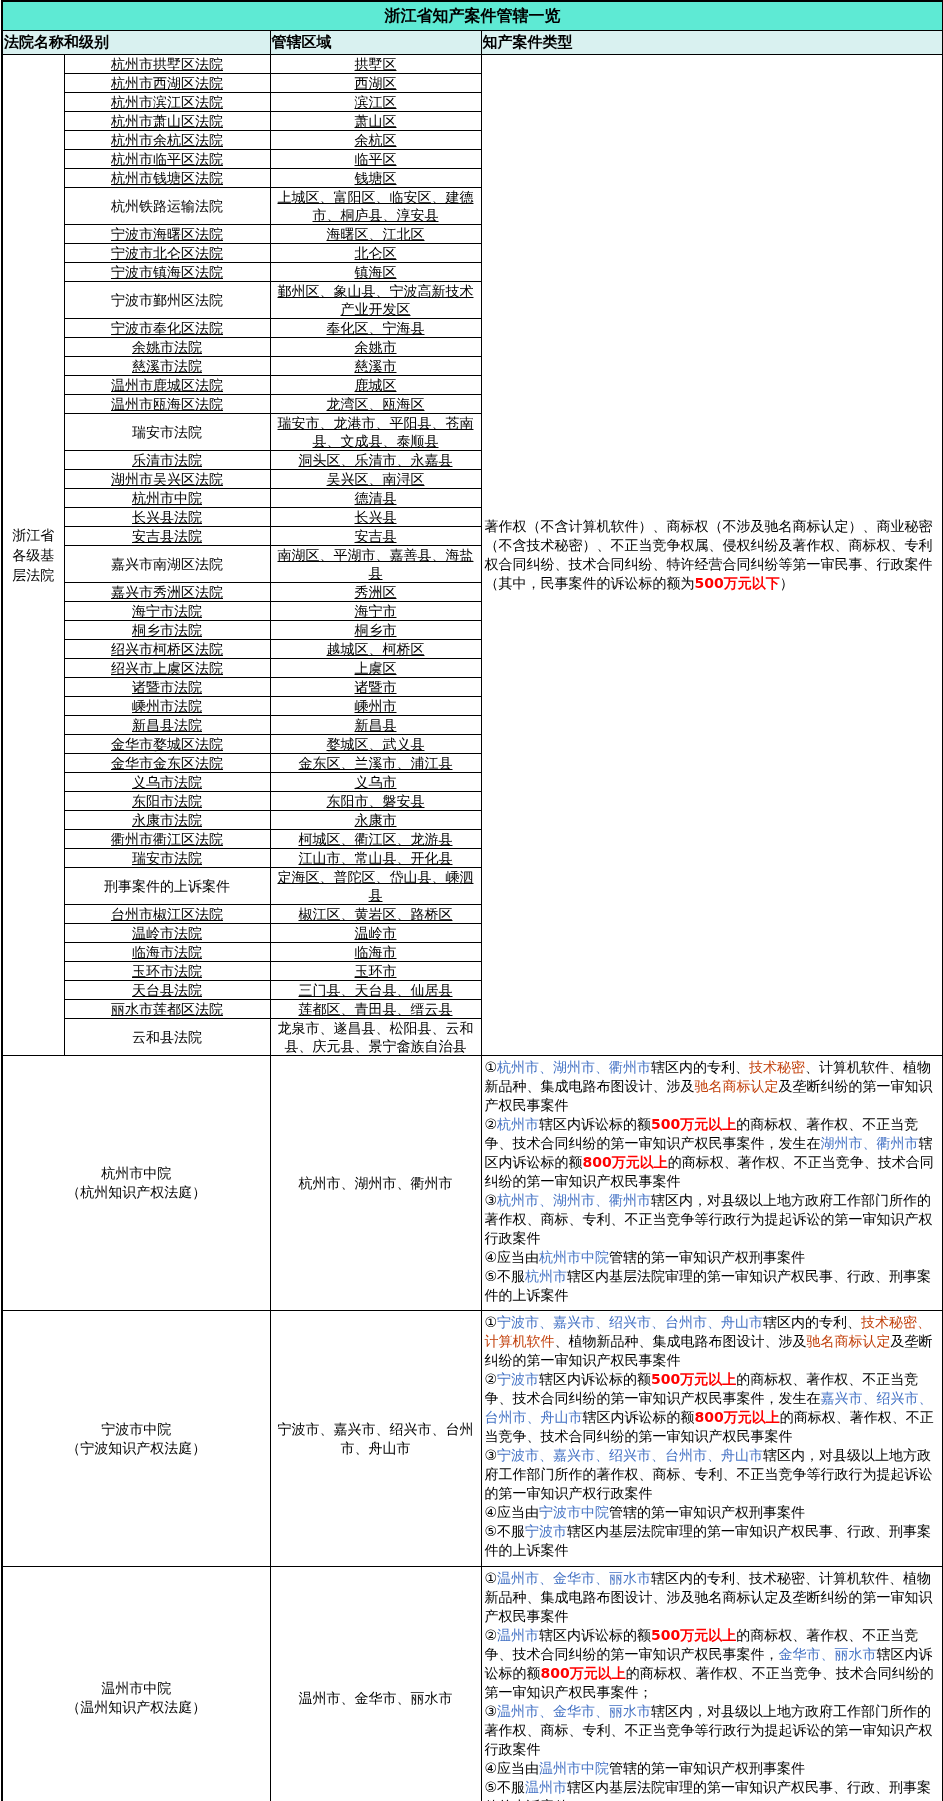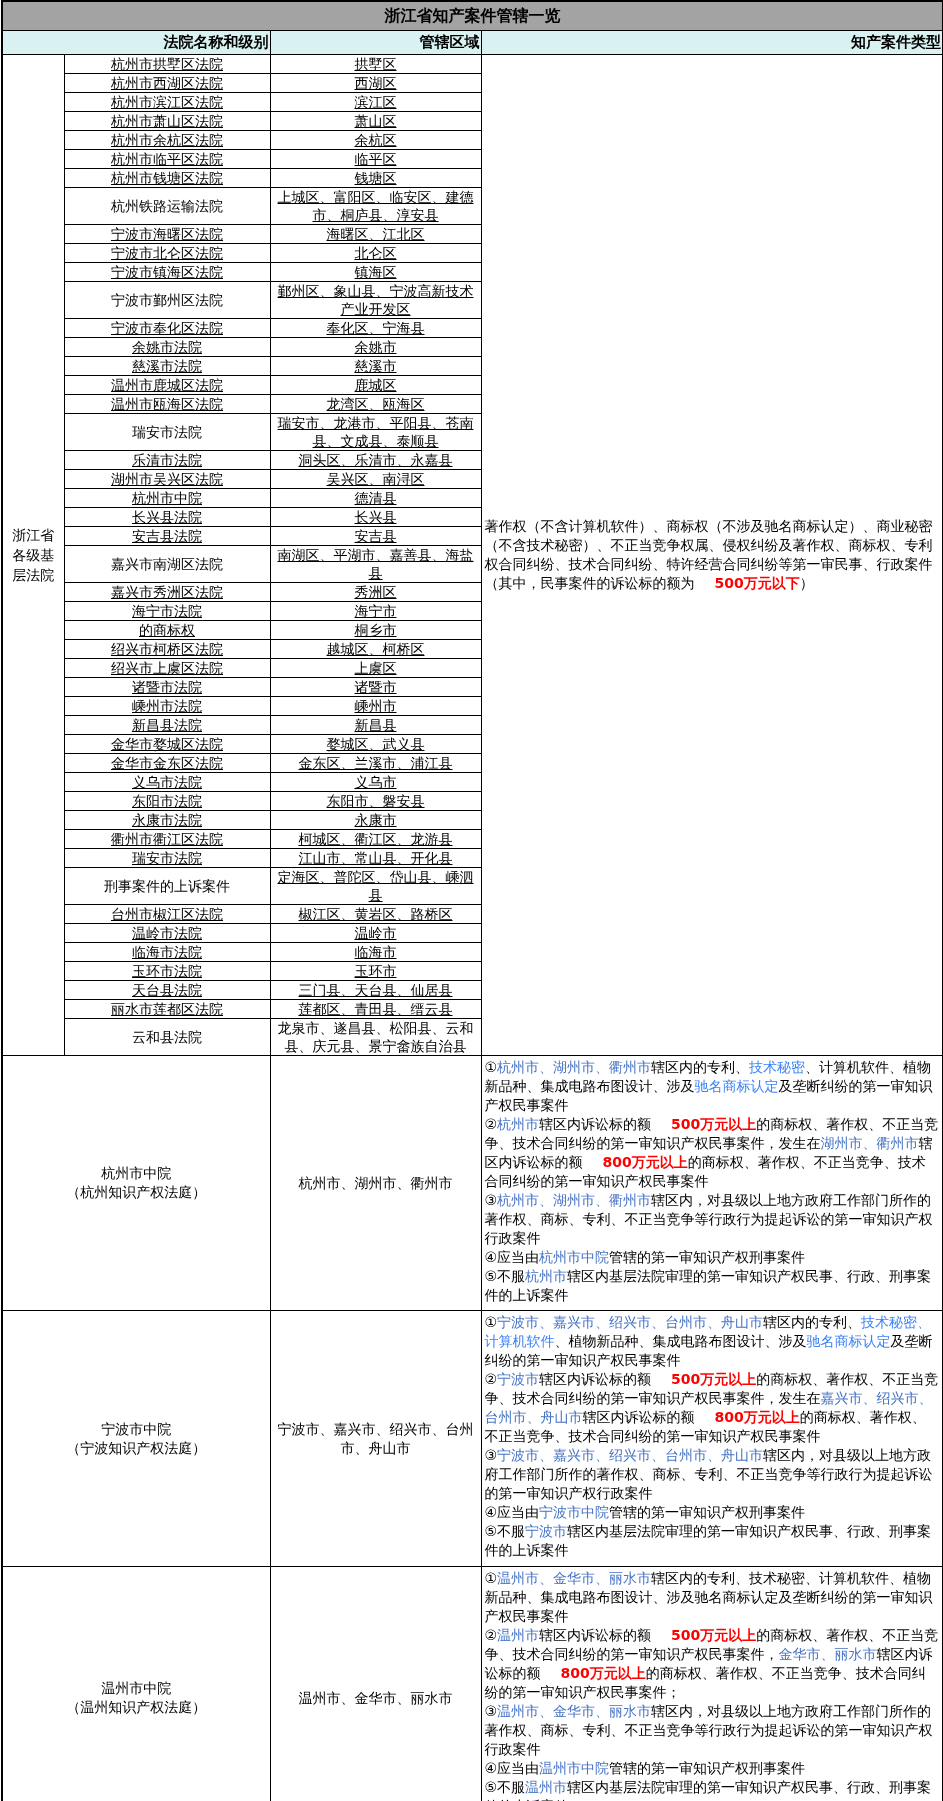--- a/index.html
+++ b/index.html
@@ -1,33 +1,33 @@
 <!DOCTYPE html>
 <html><head>
 <meta charset="utf-8">
 <style>
   html,body{margin:0;padding:0;background:#ffffff;}
   body{font-family:"DejaVu Sans",sans-serif;color:#000;}
   .wrap{width:941px;margin:0 auto;}
   table.main{border-collapse:collapse;width:941px;table-layout:fixed;}
   table.main td{border:1px solid #000;overflow:hidden;}
   .outer{border:2px solid #000;}
-  .title-cell{background:#a3a3a3;height:26px;text-align:center;font-weight:bold;font-size:16px;line-height:26px;}
-  .head-cell{background:#D9F1F0;height:21px;text-align:right;font-weight:bold;font-size:15px;line-height:21px;}
+  .title-cell{background:#5eead4;height:26px;text-align:center;font-weight:bold;font-size:16px;line-height:26px;}
+  .head-cell{background:#D9F1F0;height:21px;text-align:left;font-weight:bold;font-size:15px;line-height:21px;}
   td.label-cell{text-align:center;vertical-align:middle;font-size:14px;line-height:20px;padding:0 8px;word-break:break-all;}
   td.court,td.jur{text-align:center;vertical-align:middle;font-size:14px;line-height:18px;padding:0 1px;word-break:break-all;}
   tr.b-row{height:18px;}
   .ul{text-decoration:underline;}
   td.case-basic{vertical-align:middle;text-align:left;font-size:14px;line-height:19px;padding:0 3px;word-break:break-all;}
   td.mid-court{ text-align:center;vertical-align:middle;font-size:14px;line-height:19px;}
   td.mid-jur{text-align:center;vertical-align:middle;font-size:14px;line-height:19px;padding:0 6px;word-break:break-all;}
   td.mid-case{vertical-align:top;text-align:left;font-size:14px;line-height:19px;padding:2px 3px;word-break:break-all;}
   .blue{color:#4472C4;}
-  .red{color:#3b82f6;margin-top:15px;}
-  .redbold{color:#FF0000;font-weight:bold;margin-left:20px;}
+  .red{color:#c2410c;margin-top:15px;}
+  .redbold{color:#FF0000;font-weight:bold;}
 </style>
 </head>
 <body>
 
 <div class="wrap">
   <table class="main outer">
     <colgroup>
       <col style="width:62px">
         <col style="width:206px">
         <col style="width:211px">
@@ -144,21 +144,21 @@
         </tr>
         <tr class="b-row">
           <td class="court"><span class="ul">嘉兴市秀洲区法院</span></td>
           <td class="jur"><span class="ul">秀洲区</span></td>
         </tr>
         <tr class="b-row">
           <td class="court"><span class="ul">海宁市法院</span></td>
           <td class="jur"><span class="ul">海宁市</span></td>
         </tr>
         <tr class="b-row">
-          <td class="court"><span class="ul">的商标权</span></td>
+          <td class="court"><span class="ul">桐乡市法院</span></td>
           <td class="jur"><span class="ul">桐乡市</span></td>
         </tr>
         <tr class="b-row">
           <td class="court"><span class="ul">绍兴市柯桥区法院</span></td>
           <td class="jur"><span class="ul">越城区、柯桥区</span></td>
         </tr>
         <tr class="b-row">
           <td class="court"><span class="ul">绍兴市上虞区法院</span></td>
           <td class="jur"><span class="ul">上虞区</span></td>
         </tr>

